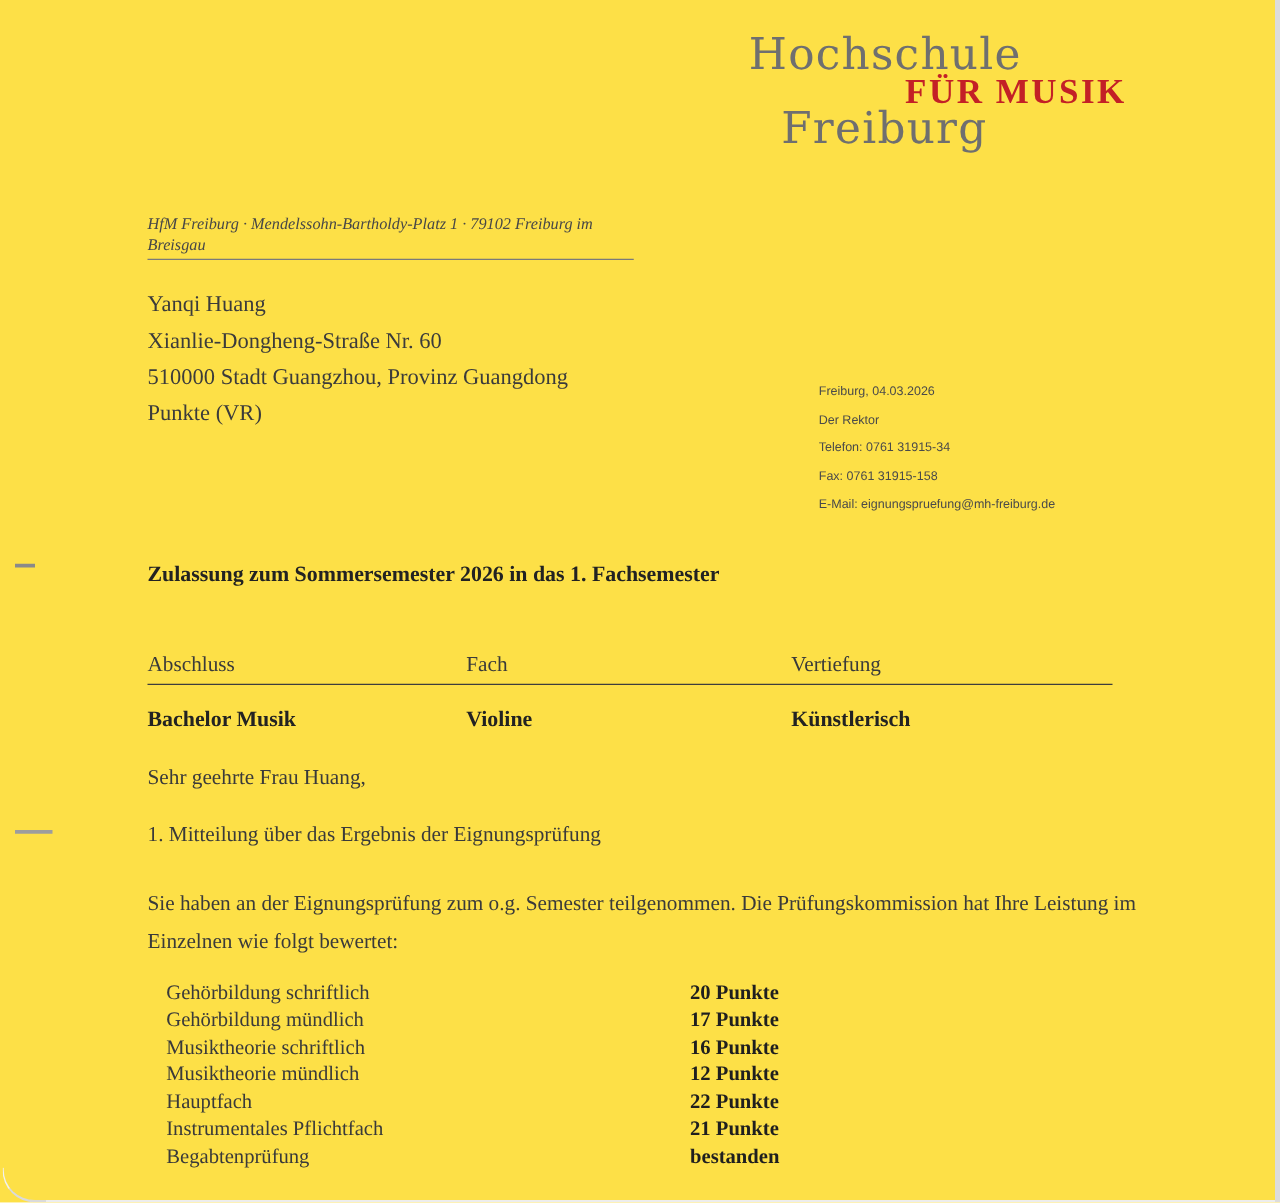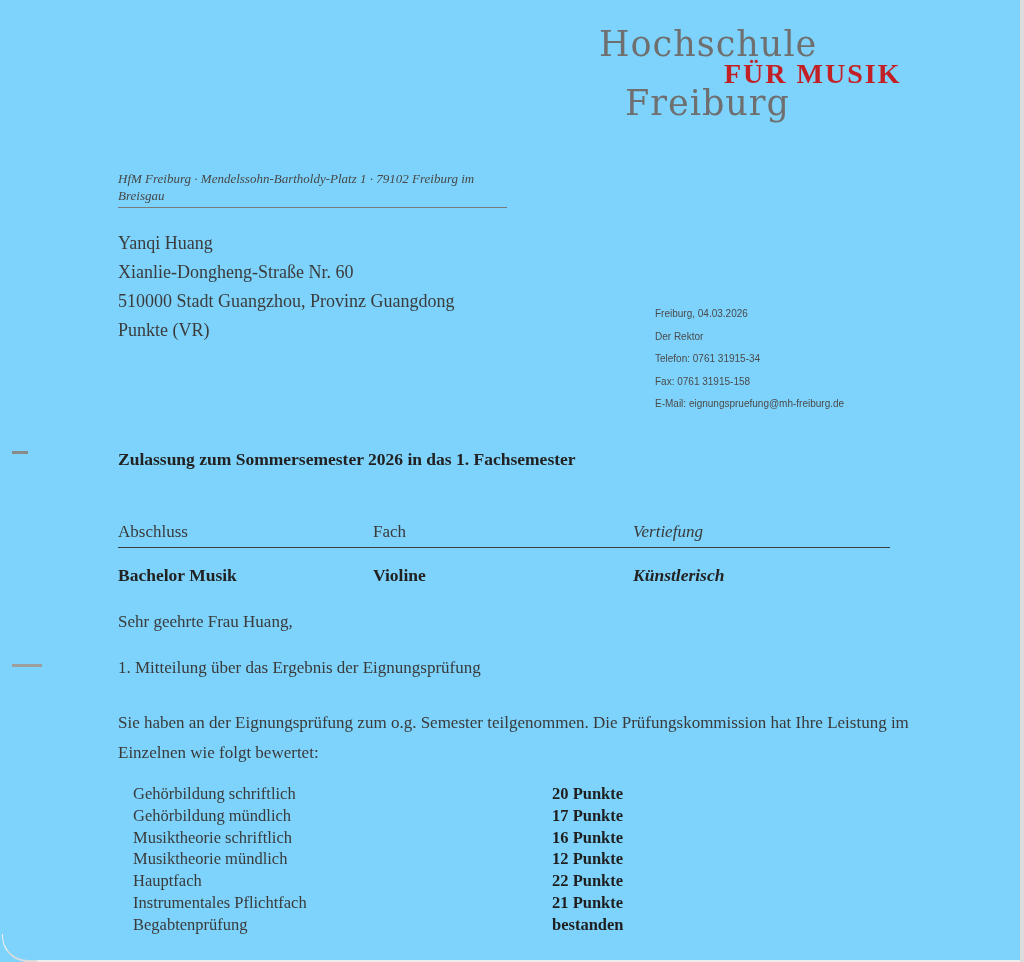--- a/index.html
+++ b/index.html
@@ -5,21 +5,21 @@
 <style>
   html, body {
     margin: 0;
     padding: 0;
     background: #ffffff;
   }
   .page {
     position: relative;
     width: 1024px;
     height: 962px;
-    background: #7dd3fc;
+    background: #fde047;
     overflow: hidden;
     font-family: "Liberation Serif", serif;
     color: #3a3a3a;
   }
 
   
   .edge-right {
     position: absolute;
     top: 0;
     right: 0;
@@ -137,21 +137,21 @@
     border-bottom: 1.5px solid #3d3d3d;
   }
   .ptable-body {
     font-size: 17.5px;
     font-weight: bold;
     color: #222222;
     padding-top: 17px;
   }
   .col-1 { width: 255px; }
   .col-2 { width: 260px; }
-  .col-3 { flex: 1; font-style: italic; }
+  .col-3 { flex: 1; }
 
   
   .greeting {
     position: absolute;
     left: 118px;
     top: 612px;
     font-size: 17px;
   }
   .section-heading {
     position: absolute;

